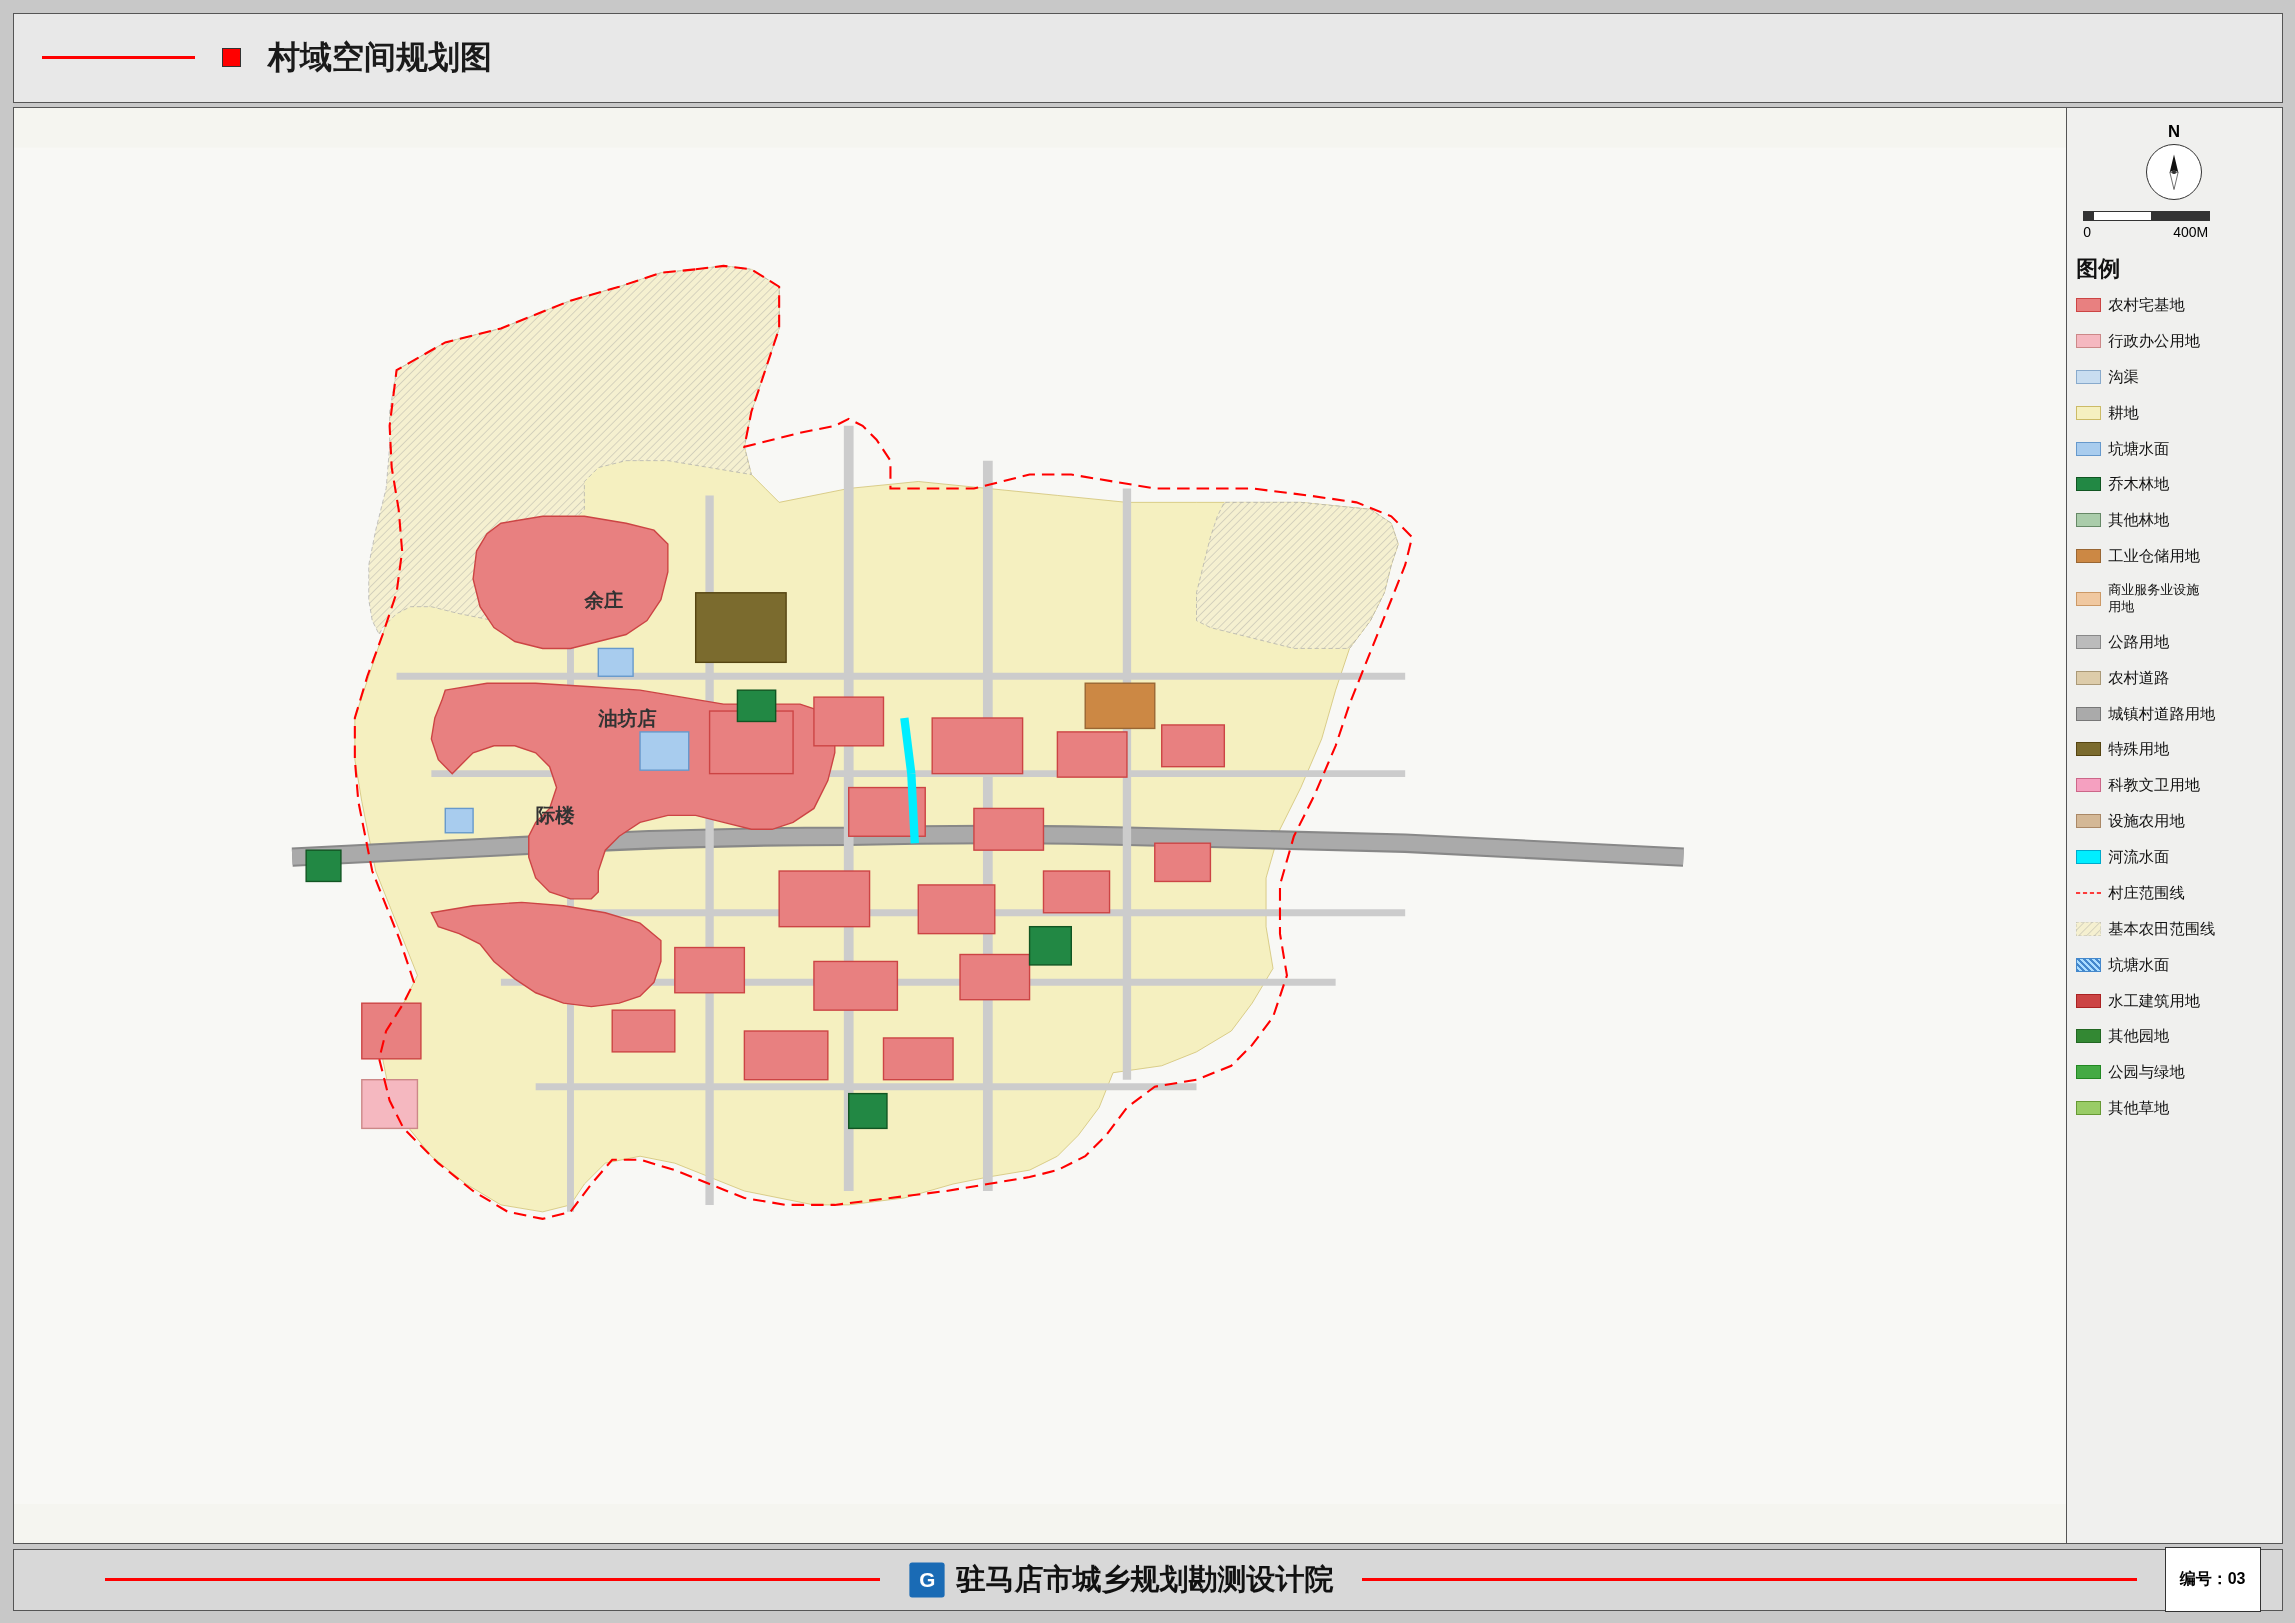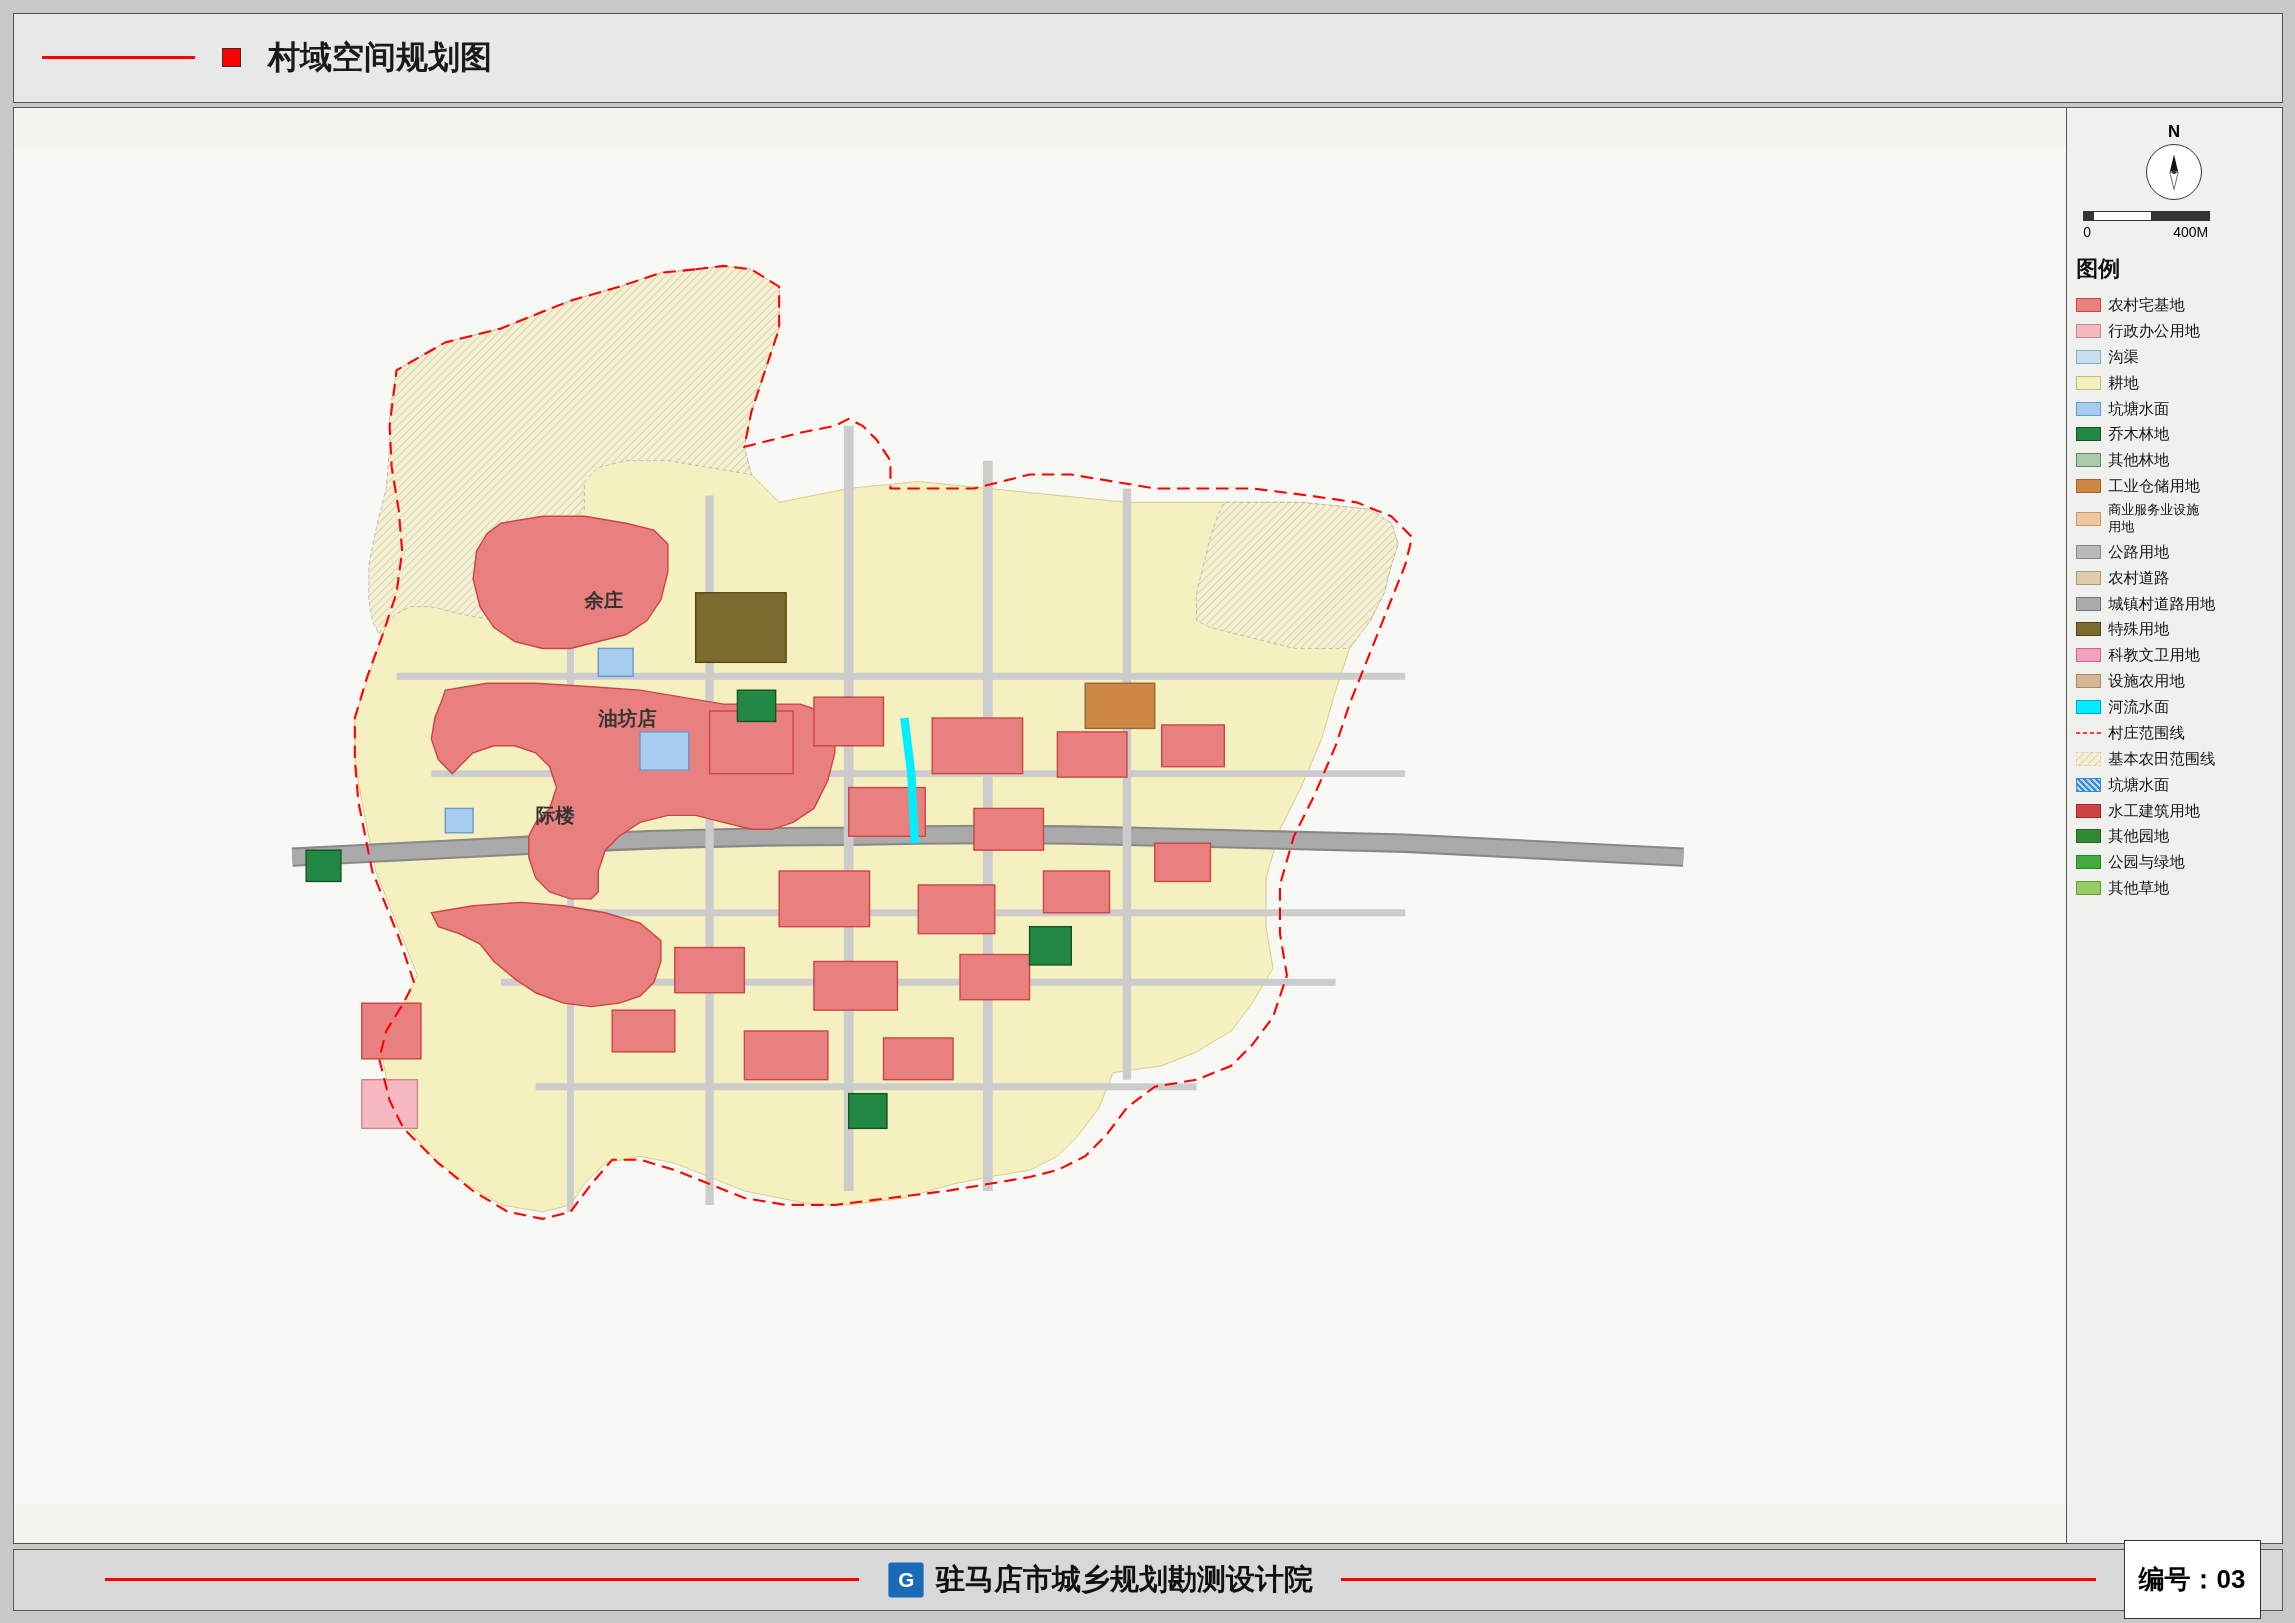--- a/index.html
+++ b/index.html
@@ -110,21 +110,21 @@
     .legend-title {
       font-size: 22px;
       font-weight: bold;
       color: #111;
       margin-bottom: 8.3px;
       padding-bottom: 2.8px;
     }
     .legend-items {
       display: flex;
       flex-direction: column;
-      gap: 6px;
+      gap: 16px;
     }
     .legend-item {
       display: flex;
       align-items: center;
       gap: 7px;
     }
     .legend-swatch {
       width: 25px;
       height: 14px;
       flex-shrink: 0;
@@ -170,21 +170,21 @@
       height: 38px;
     }
     .footer-company {
       font-size: 29px;
       font-weight: bold;
       color: #111;
     }
     .footer-code {
       border: 1.4px solid #333;
       padding: 21px 14px;
-      font-size: 26px;
+      font-size: 16px;
       font-weight: bold;
       background: white;
     }
 
     
     .map-svg {
       width: 100%;
       height: 100%;
     }
   </style>

